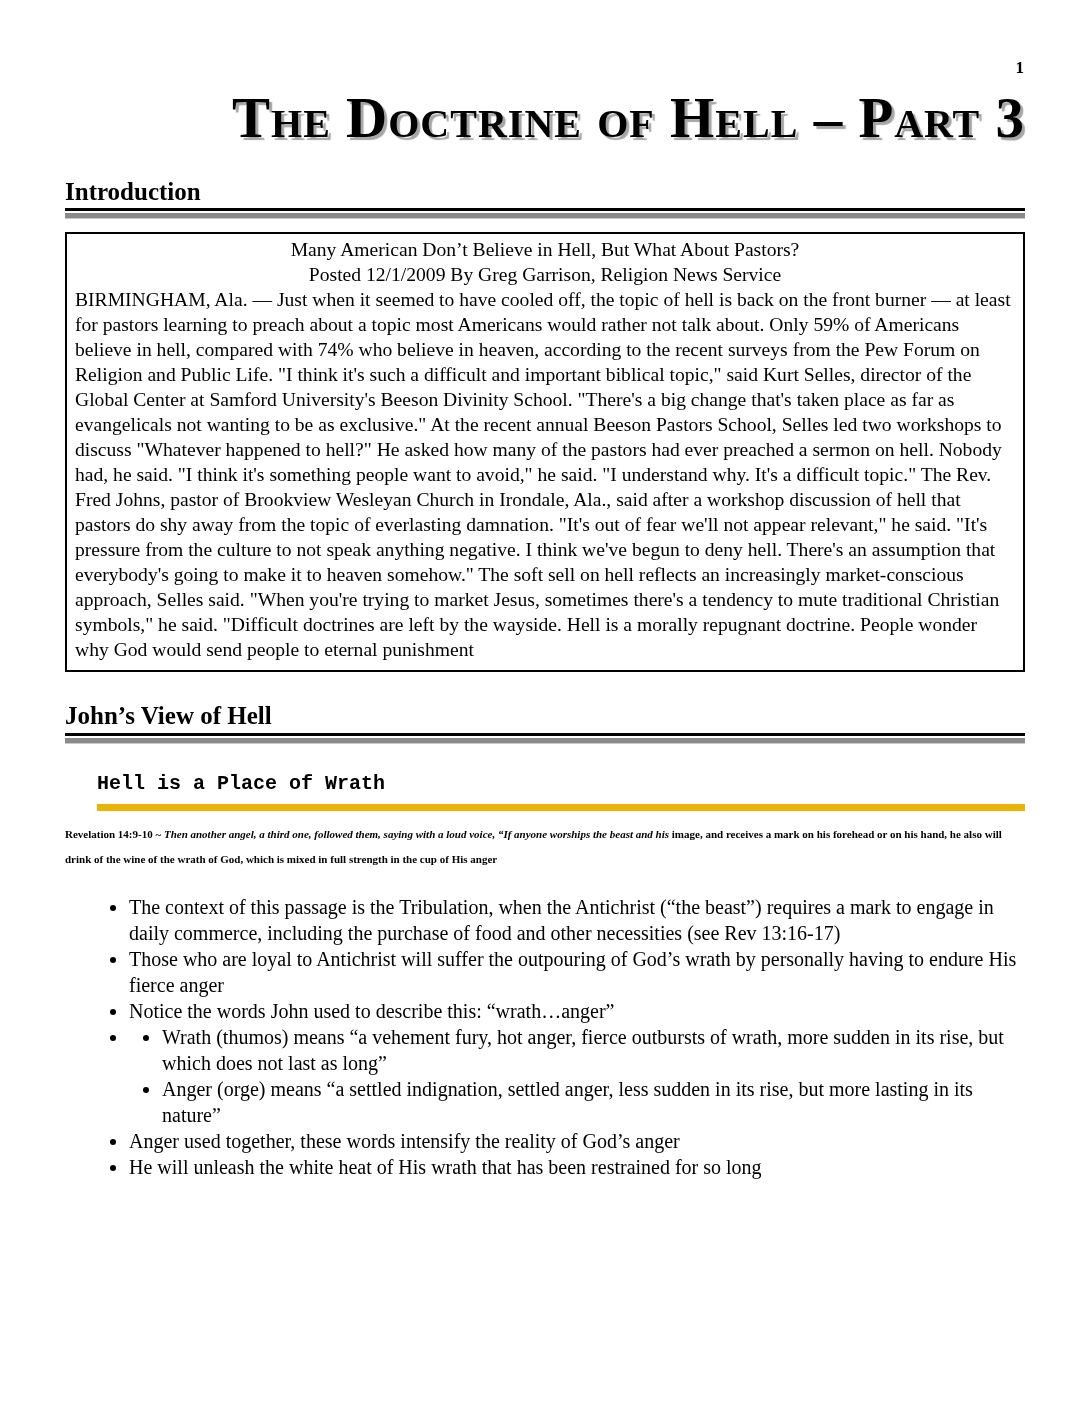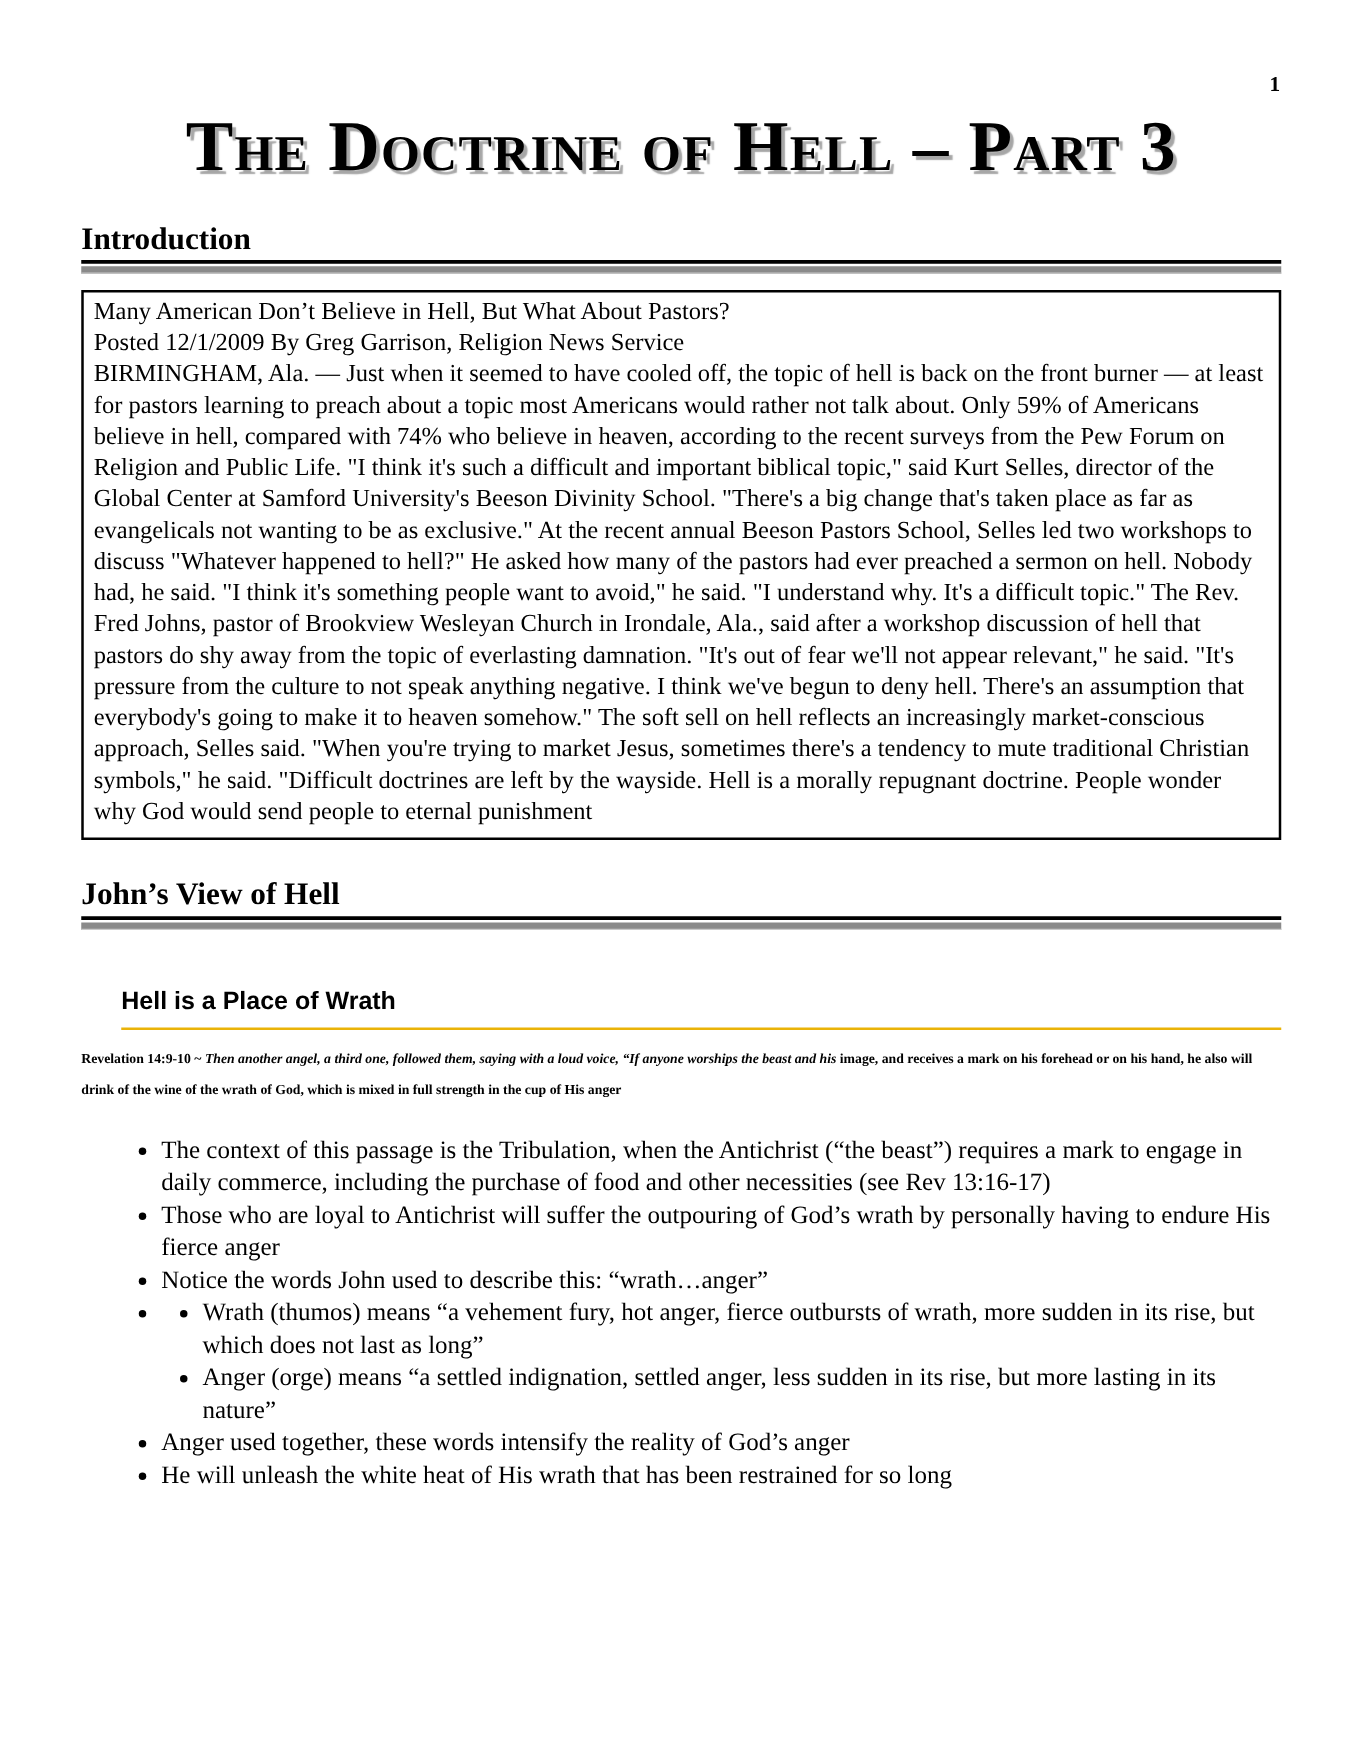--- a/index.html
+++ b/index.html
@@ -13,21 +13,21 @@
     box-sizing:border-box;
     padding:52px 63px 0 65px;
     overflow:hidden;
   }
   .page-number {
     position:absolute; top:58px; right:64px;
     font-size:17px; font-weight:bold;
   }
   .doc-title {
     margin:36px 0 0 0;
-    text-align:center;
+    text-align:right;
     font-weight:bold;
     font-variant:small-caps;
     font-size:57px;
     line-height:1.05;
     letter-spacing:1px;
     text-shadow:3px 3px 1px #a6a6a6;
     white-space:nowrap;
   }
   .section-heading {
     margin:30px 0 0 0;
@@ -39,35 +39,35 @@
   .heading-rule .rule-black { height:3px; background:#000; }
   .heading-rule .rule-gray  { height:5px; background:#8a8a8a; margin-top:2px;
                               border-bottom:1px solid #c9c9c9; }
   .news-box {
     margin-top:13px;
     border:2px solid #000;
     padding:3px 8px 8px 8px;
     font-size:19.6px;
     line-height:25px;
   }
-  .news-box .box-header { }
+  .news-box .box-header { text-align:center; }
   .bullet-list-outer {
     margin:30px 0 0 0;
     padding-left:32px;
     list-style:disc;
     font-size:20px;
     line-height:26px;
   }
   .sub-heading {
-    margin:46px 0 0 32px;
-    font-family:Liberation Sans, sans-serif;
+    margin:28px 0 0 32px;
+    font-family:Liberation Mono, monospace;
     font-weight:bold;
     font-size:20px;
     padding-bottom:9px;
-    border-bottom:2px solid #eab308;
+    border-bottom:7px solid #eab308;
   }
   .scripture {
     margin-top:11px;
     font-size:11px;
     line-height:25px;
     font-weight:bold;
   }
   .scripture .scripture-italic { font-style:italic; }
   .bullet-list-mid {
     margin:22px 0 0 0;

